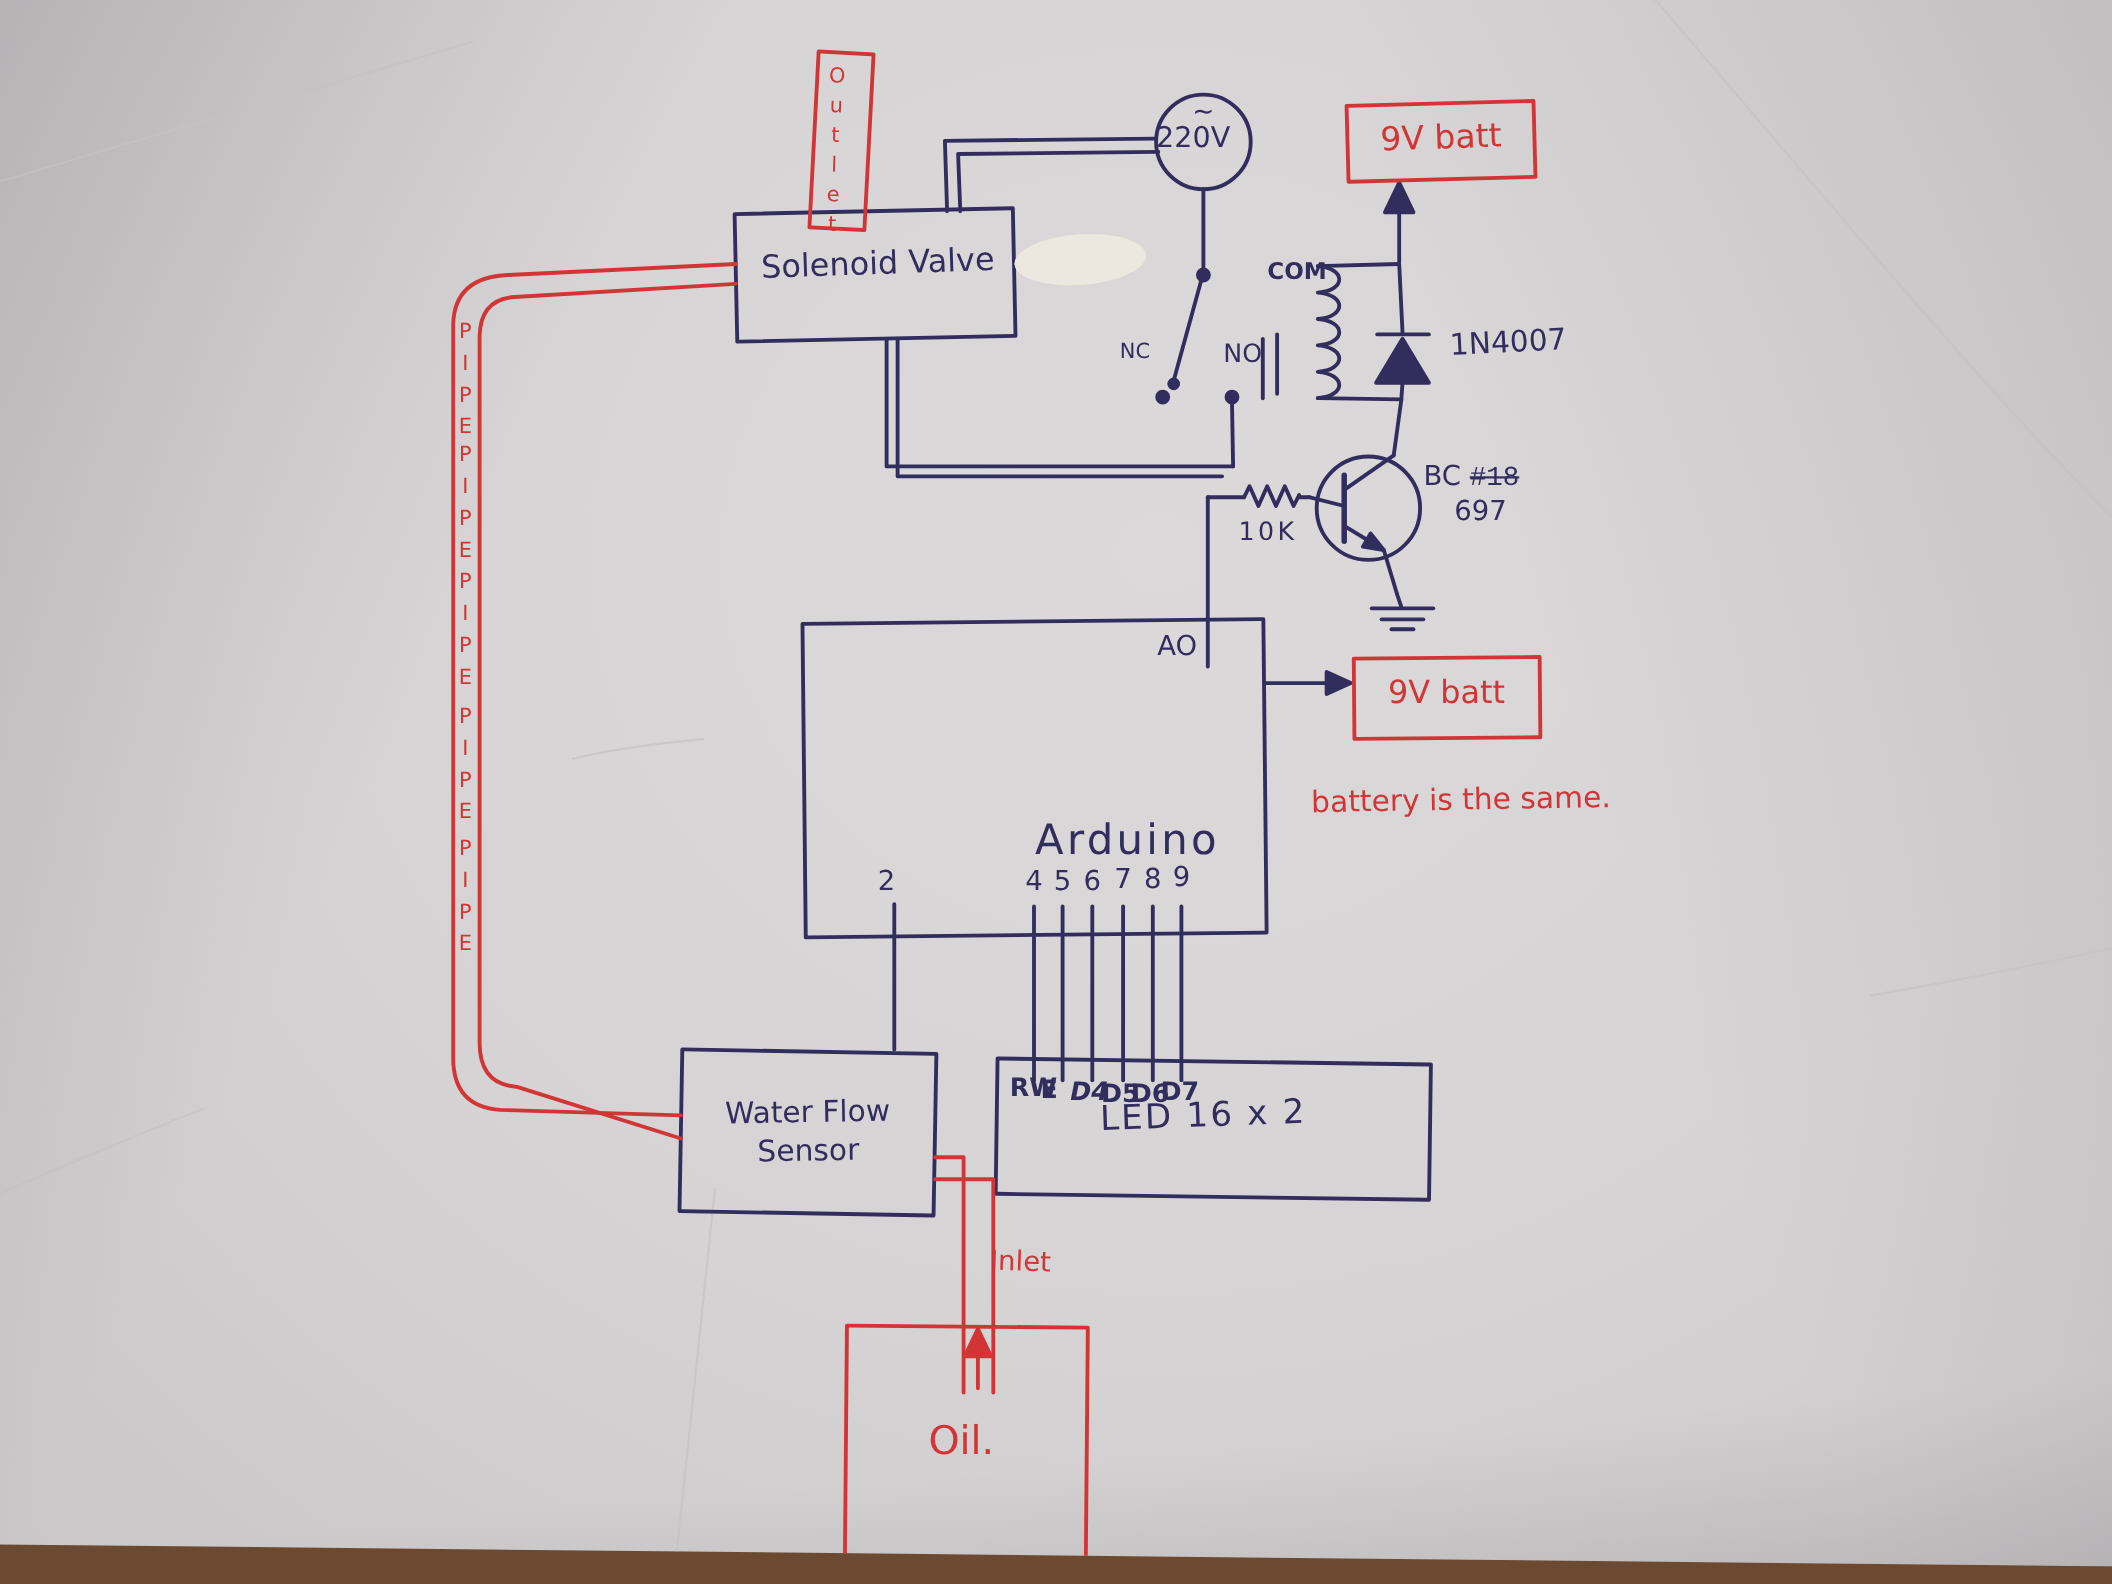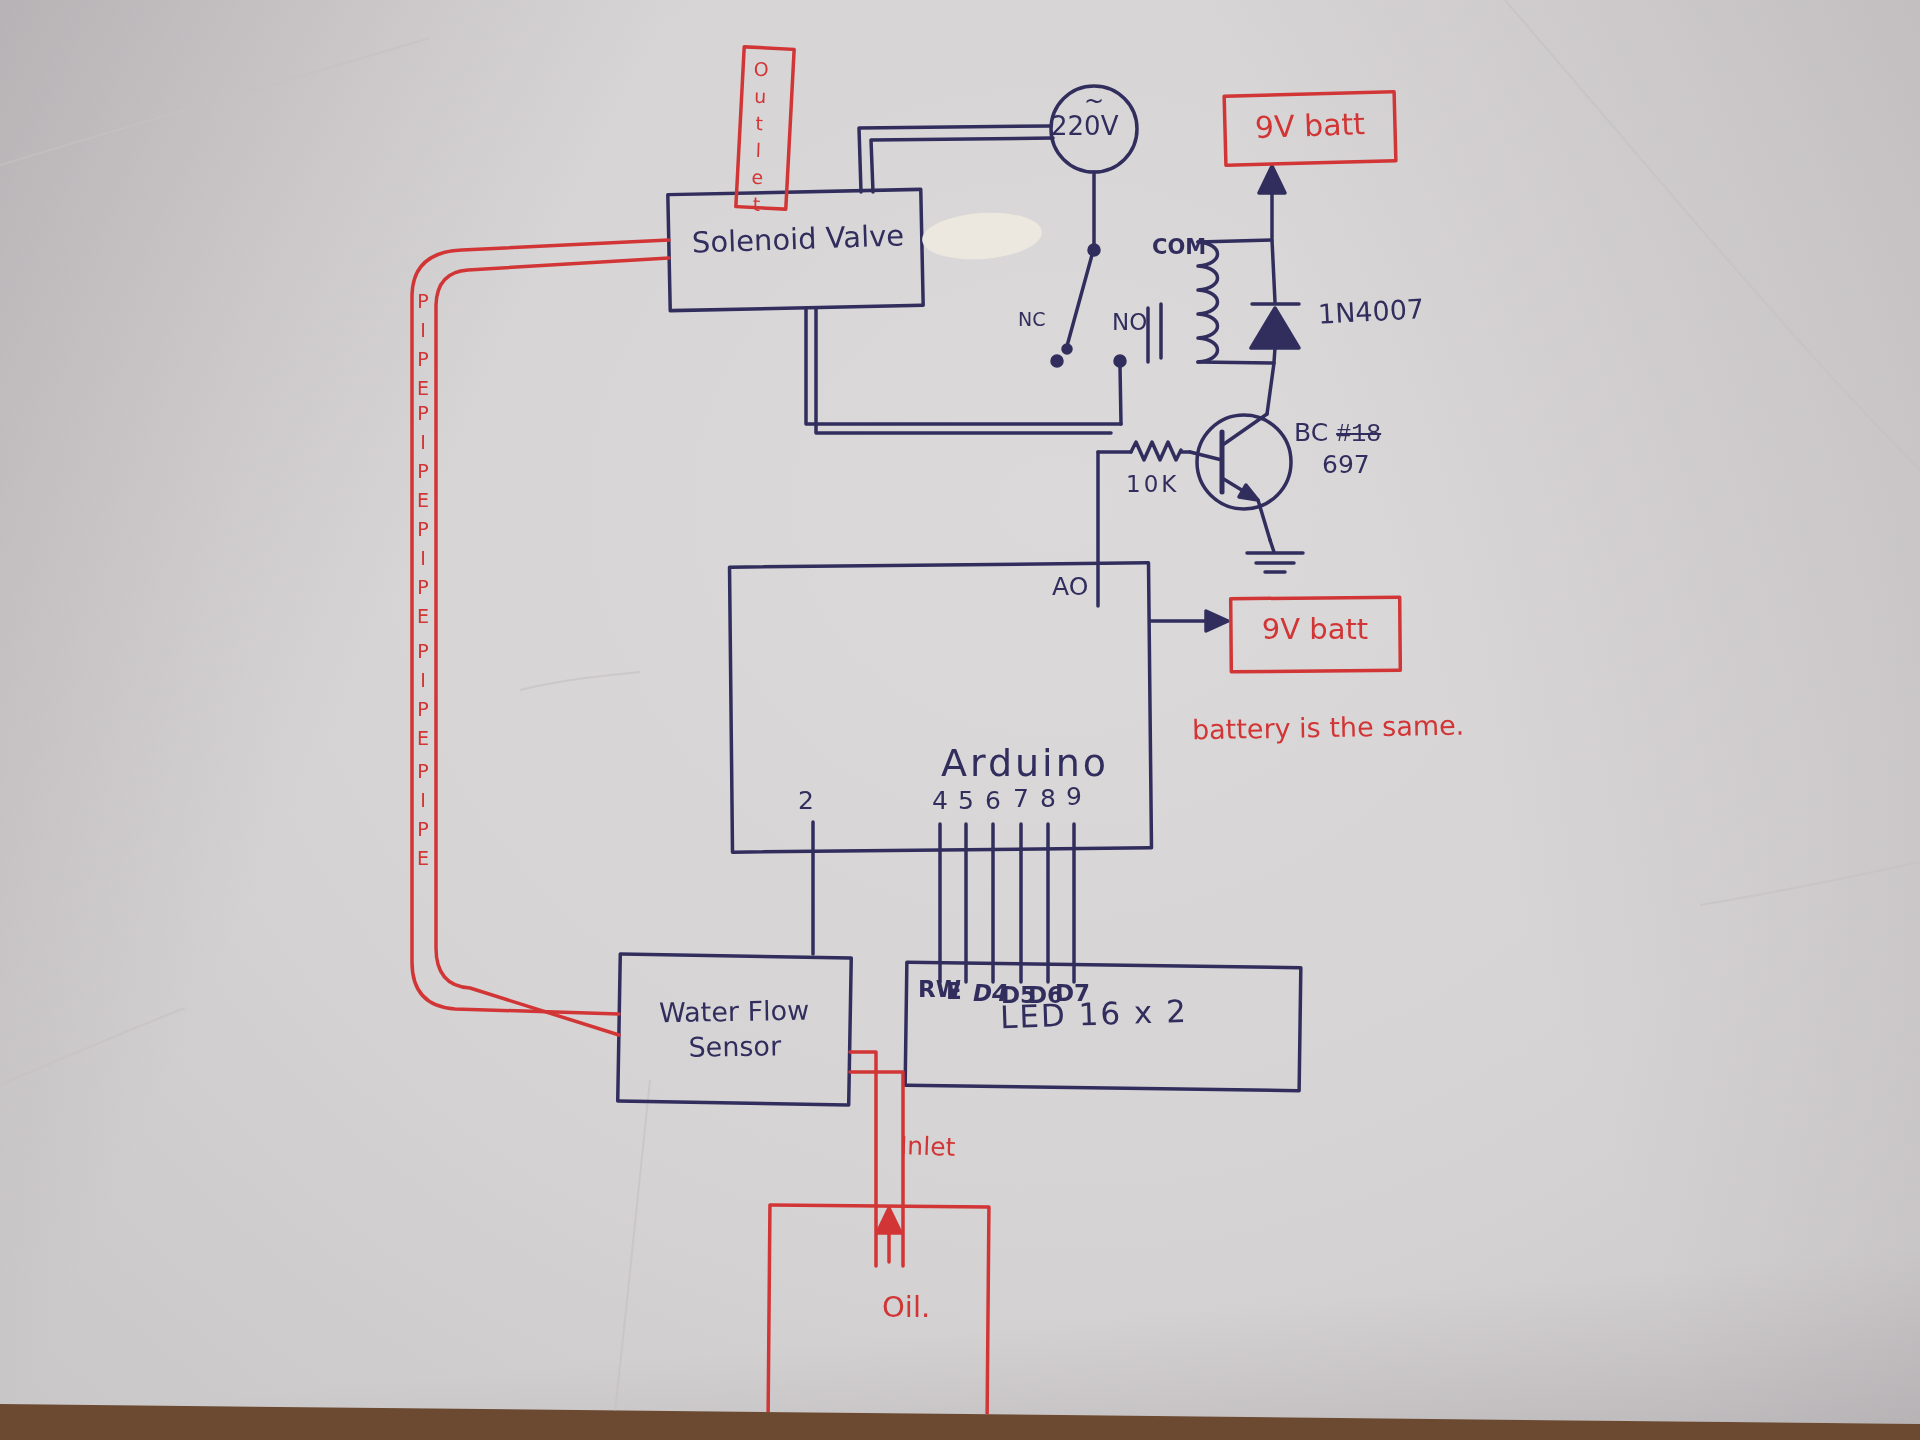--- a/index.html
+++ b/index.html
@@ -243,16 +243,16 @@
     </div>
 
     <div class="lbl red vert" style="left:412px;top:290px;height:100px;font-size:19px;letter-spacing:7px;">PIPE</div>
     <div class="lbl red vert" style="left:412px;top:402px;height:100px;font-size:19px;letter-spacing:7px;">PIPE</div>
     <div class="lbl red vert" style="left:412px;top:518px;height:100px;font-size:19px;letter-spacing:7px;">PIPE</div>
     <div class="lbl red vert" style="left:412px;top:640px;height:100px;font-size:19px;letter-spacing:7px;">PIPE</div>
     <div class="lbl red vert" style="left:412px;top:760px;height:100px;font-size:19px;letter-spacing:7px;">PIPE</div>
 
     <div class="lbl red" style="left:900px;top:1134px;font-size:25px;transform:rotate(2deg);">Inlet</div>
 
-    <div class="lbl red" style="left:844px;top:1292px;font-size:29px;margin-left:38px;">Oil.</div>
+    <div class="lbl red" style="left:844px;top:1292px;font-size:36px;">Oil.</div>
 
   </div>
 </div>
 
 </body></html>

